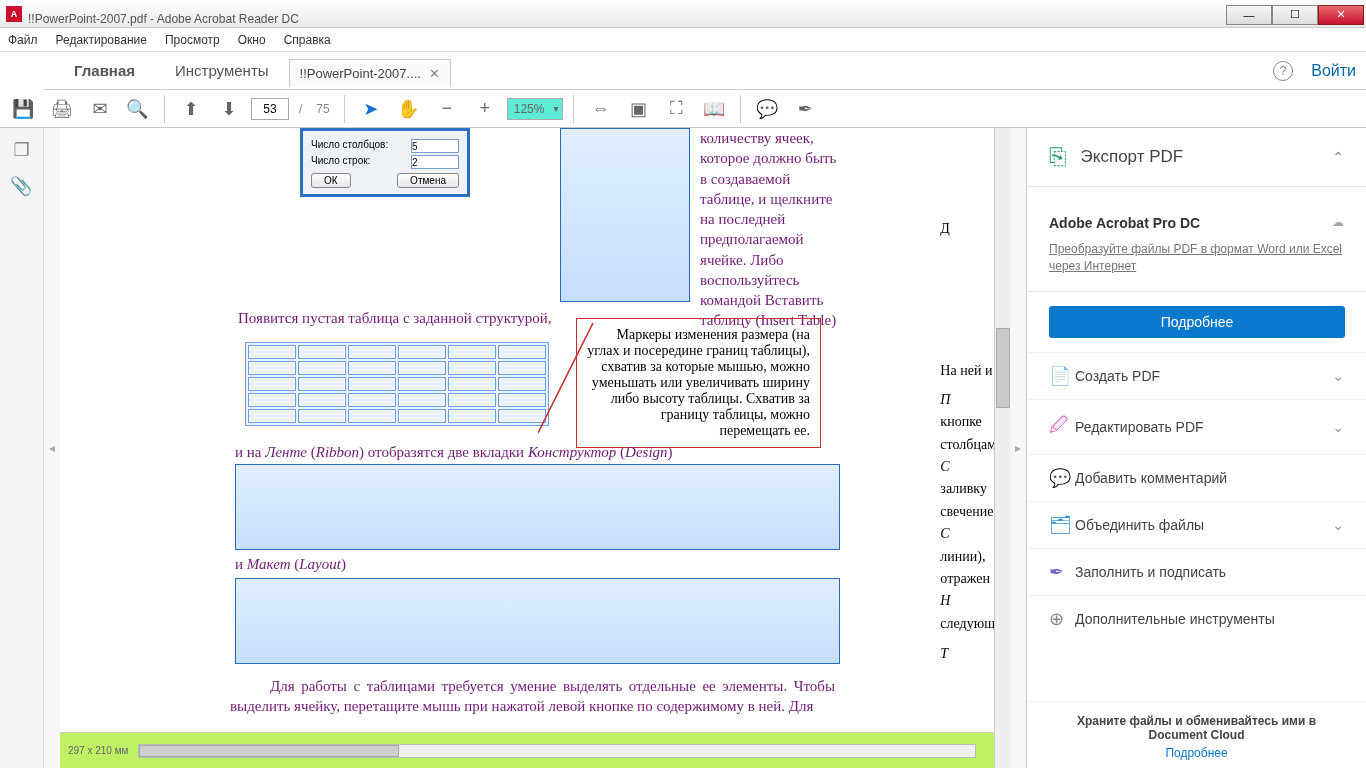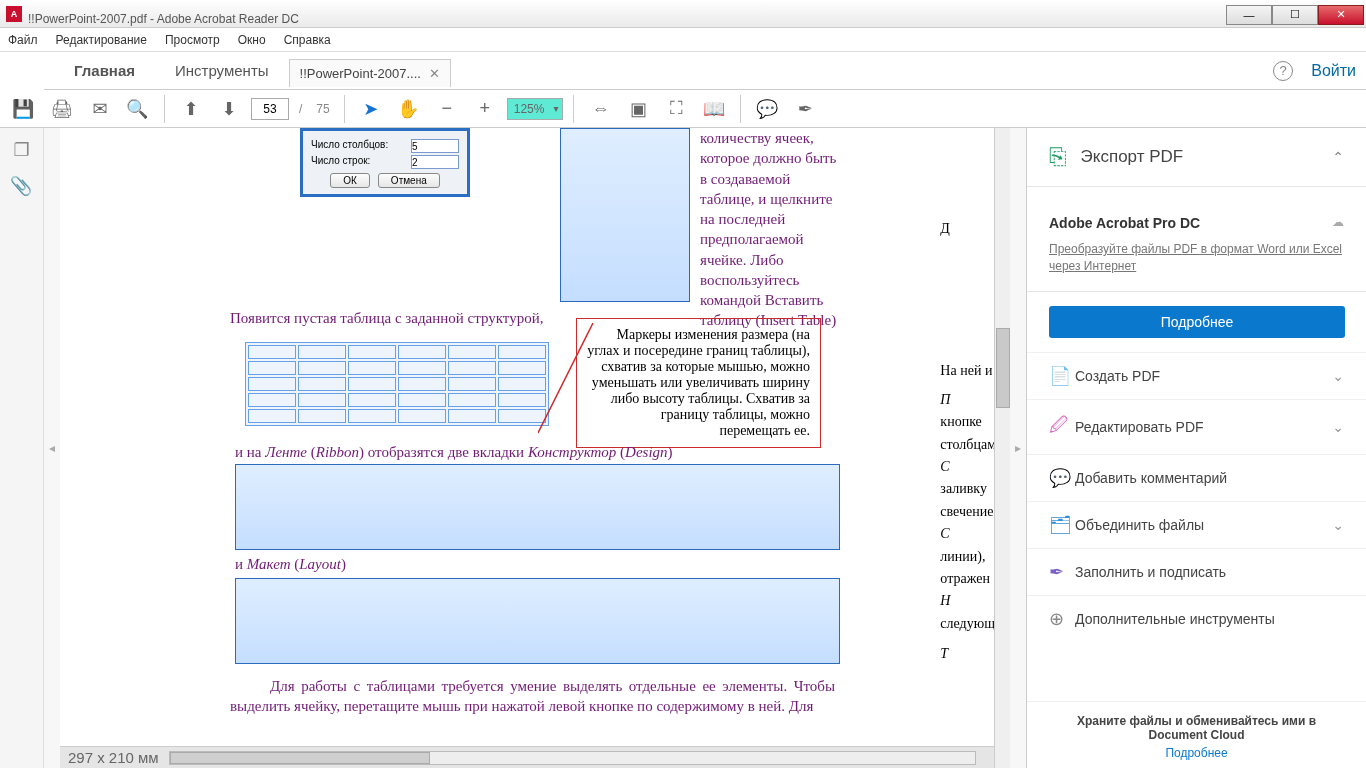--- a/index.html
+++ b/index.html
@@ -31,29 +31,29 @@
 .leftrail .ic { width:24px; height:24px; display:flex; align-items:center; justify-content:center; color:#888; font-size:18px; }
 
 .docarea { flex: 1; display:flex; position:relative; background:#858585; }
 .docleft-handle, .docright-handle { width:16px; background:#f7f7f7; display:flex; align-items:center; justify-content:center; color:#aaa; }
 .page { flex:1; background:#fff; overflow:hidden; position:relative; padding: 0 40px 0 110px; }
 
 
 .dlg { border:3px solid #2b6fc2; background:#eef2f7; padding:6px 8px; width:170px; font-size:10px; }
 .dlg-row { display:flex; justify-content:space-between; margin:2px 0;gap:20px;}
 .dlg-row input { width:48px; height:14px; font-size:10px; border:1px solid #7a9bcf; background:#fff;}
-.dlg-btns { display:flex; gap:8px; justify-content:center; margin-top:4px;}
+.dlg-btns { display:flex; gap:8px; justify-content:space-between; margin-top:4px;}
 .dlg-btns button { font-size:10px; padding:1px 12px; border:1px solid #888; background:linear-gradient(#fdfdfd,#e6e6e6); border-radius:3px;}
 .pg-text { font-family: "Times New Roman", serif; font-size: 15px; color:#701a75; }
 .ribbonimg { border:1px solid #2a6bbf; background:linear-gradient(#dfeeff,#c5deff); }
 .callout { border:1.5px solid #cc2b2b; padding:8px 10px; font-family:"Times New Roman",serif; font-size:14px; width:245px; }
 .tbl-grid { border:1px solid #68a0e6; background:#eef4fc; }
 .tbl-grid td { border:1px solid #68a0e6; width:48px; height:14px; }
 
-.statusbar { position:absolute; bottom:0; left:0; right:0; height:22px; display:flex; align-items:center; background:#e5e5e5; border-top:1px solid #ccc; font-size:15px; color:#666; padding:0 8px; }
+.statusbar { position:absolute; bottom:0; left:0; right:0; height:36px; display:flex; align-items:center; background:#bef264; border-top:1px solid #ccc; font-size:10px; color:#666; padding:0 8px; }
 .hscroll { flex:1; height:14px; border:1px solid #bbb; background:#eee; margin:0 10px; position:relative; }
 .hscroll .thumb { position:absolute; left:0; top:0; height:100%; width:260px; background:#cfcfcf; border:1px solid #aaa; }
 .vscroll { width:16px; background:#efefef; border-left:1px solid #ccc; position:relative;}
 .vscroll .thumb{position:absolute; top:200px; left:1px; width:14px; height:80px; background:#c9c9c9; border:1px solid #aaa;}
 
 .rpanel { width: 340px; border-left: 1px solid #ccc; background:#fff; display:flex; flex-direction:column; }
 .rhead { padding: 16px 22px; display:flex; align-items:center; border-bottom:1px solid #e5e5e5;}
 .rhead .ic { color:#1f9b63; font-size:22px; margin-right:14px;}
 .rhead .ttl { font-size:17px; color:#444; flex:1;}
 .rhead .chev { color:#888; font-size:14px;}
@@ -153,21 +153,21 @@
         <div class="dlg-btns">
           <button>ОК</button>
           <button>Отмена</button>
         </div>
       </div>
 
       <div class="ribbonimg" style="position:absolute; left:500px; top:0; width:130px; height:174px;"></div>
 
       <div class="pg-text" style="position:absolute; left:640px; top:0; width:145px; line-height:1.35;">количеству ячеек, которое должно быть в создаваемой таблице, и щелкните на последней предполагаемой ячейке. Либо воспользуйтесь командой Вставить таблицу (Insert Table)</div>
 
-      <div class="pg-text" style="position:absolute; left:170px; top:182px;">Появится пустая таблица с заданной структурой,</div>
+      <div class="pg-text" style="position:absolute; left:178px; top:182px;">Появится пустая таблица с заданной структурой,</div>
 
       <table class="tbl-grid" style="position:absolute; left:185px; top:214px;">
         <tbody>
             <tr>
               <td></td>
               <td></td>
               <td></td>
               <td></td>
               <td></td>
               <td></td>

